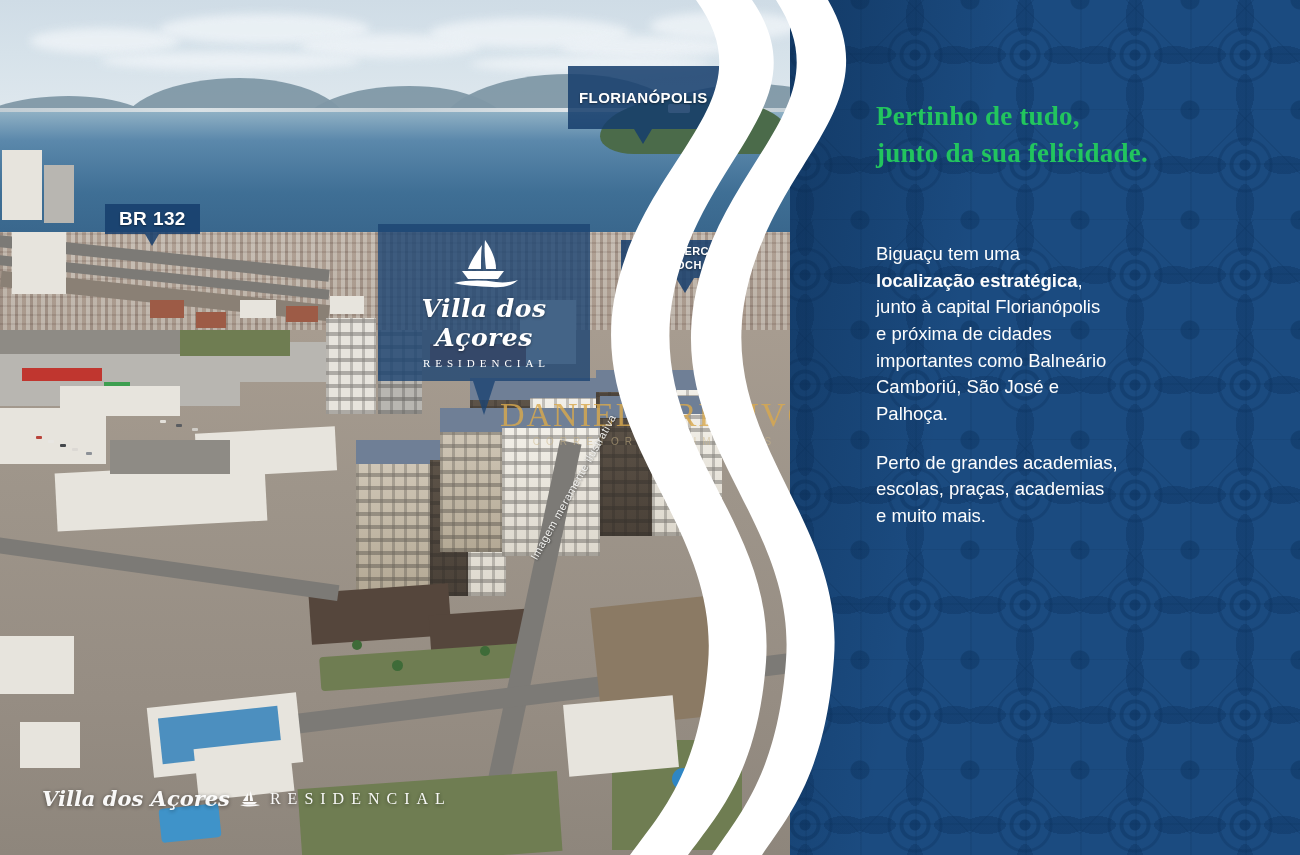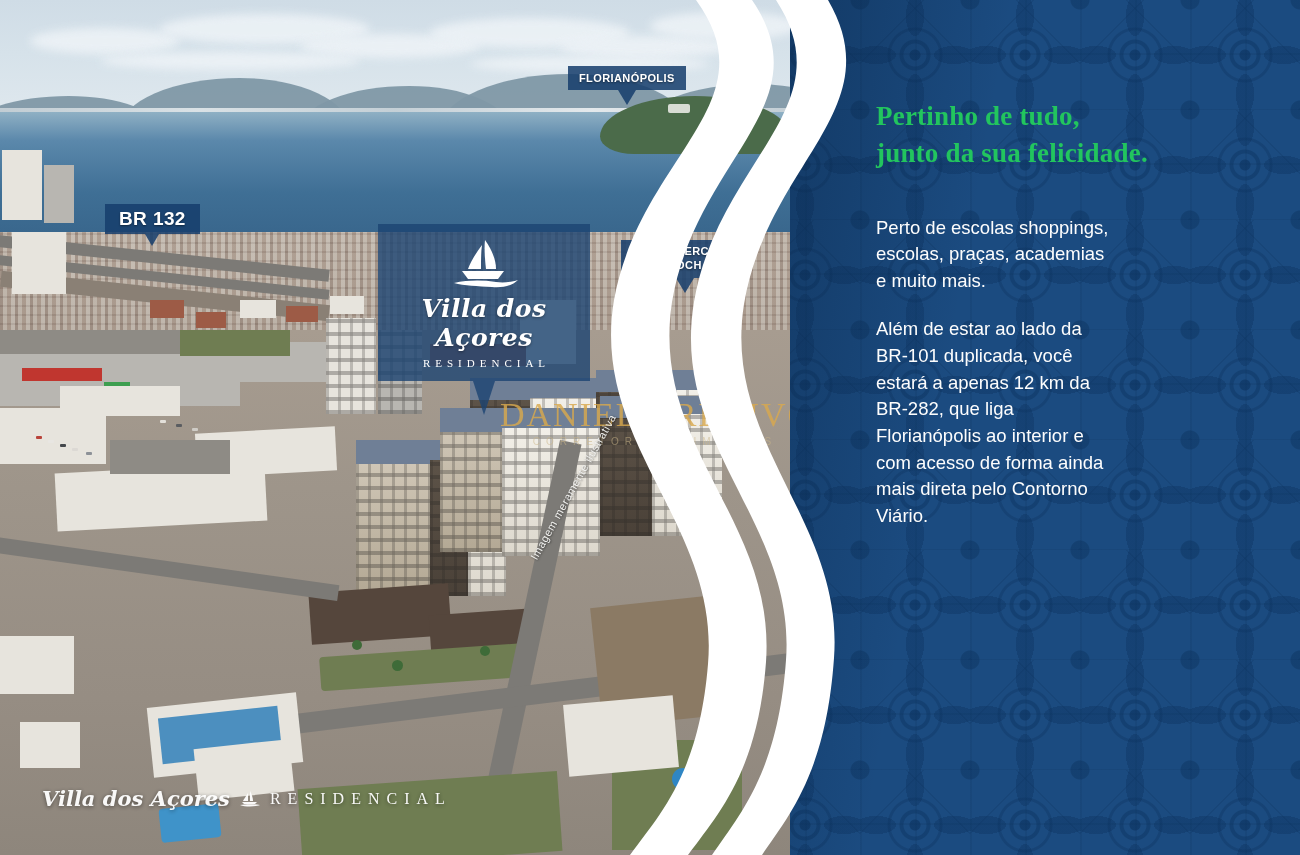--- a/index.html
+++ b/index.html
@@ -107,21 +107,21 @@
     text-align:center; white-space:pre-line;
     text-shadow:0 1px 2px rgba(0,0,0,.45);
   }
   .pin-tip {
     width:0; height:0; margin:0 auto;
     border-left:9px solid transparent; border-right:9px solid transparent;
     border-top:15px solid rgba(22,62,108,.86);
   }
 
   #pin-floripa { left:568px; top:66px; }
-  #pin-floripa .pin-box { font-size:11px; padding:6px 11px; }
+  #pin-floripa .pin-box { font-size:15px; padding:23px 11px; }
   #pin-koch { left:621px; top:240px; }
   #pin-koch .pin-box { font-size:11px; padding:5px 14px; line-height:1.25; }
   #pin-br101 { left:105px; top:204px; }
   #pin-br101 .pin-box { font-size:19px; padding:4px 14px; }
   #pin-br101 .pin-tip { border-top-width:12px; border-left-width:7px; border-right-width:7px; }
 
   
   #badge-villa { position:absolute; left:378px; top:224px; width:212px; }
   .badge-box {
     background:rgba(27,67,114,.80);
@@ -400,28 +400,29 @@
     <path d="M96,0 C172,104 40,156 14,300 C-10,444 120,524 108,664 C99,774 60,814 30,855
              L88,855 C120,812 158,770 166,662 C176,520 50,448 72,302 C96,158 224,106 152,0 Z" fill="#ffffff"></path>
     <path d="M176,0 C246,108 118,160 94,302 C70,446 196,522 186,660 C178,772 140,814 112,855
              L162,855 C190,814 226,772 234,658 C244,520 122,444 144,304 C168,162 292,110 228,0 Z" fill="#ffffff"></path>
   </svg>
 
   <div class="content">
     <div class="headline">Pertinho de tudo,
 junto da sua felicidade.</div>
     <div class="body-copy">
-      <p>Perto de escolas shoppings,
+      <p>
+        <span>Biguaçu tem uma
+</span><b>localização estratégica</b><span>,
+junto à capital Florianópolis
+e próxima de cidades
+importantes como Balneário
+Camboriú, São José e
+Palhoça.</span>
+      </p>
+      <p>Perto de grandes academias,
 escolas, praças, academias
 e muito mais.</p>
-      <p>Além de estar ao lado da
-BR-101 duplicada, você
-estará a apenas 12 km da
-BR-282, que liga
-Florianópolis ao interior e
-com acesso de forma ainda
-mais direta pelo Contorno
-Viário.</p>
     </div>
   </div>
 
 
 </div>
 
 </body></html>

